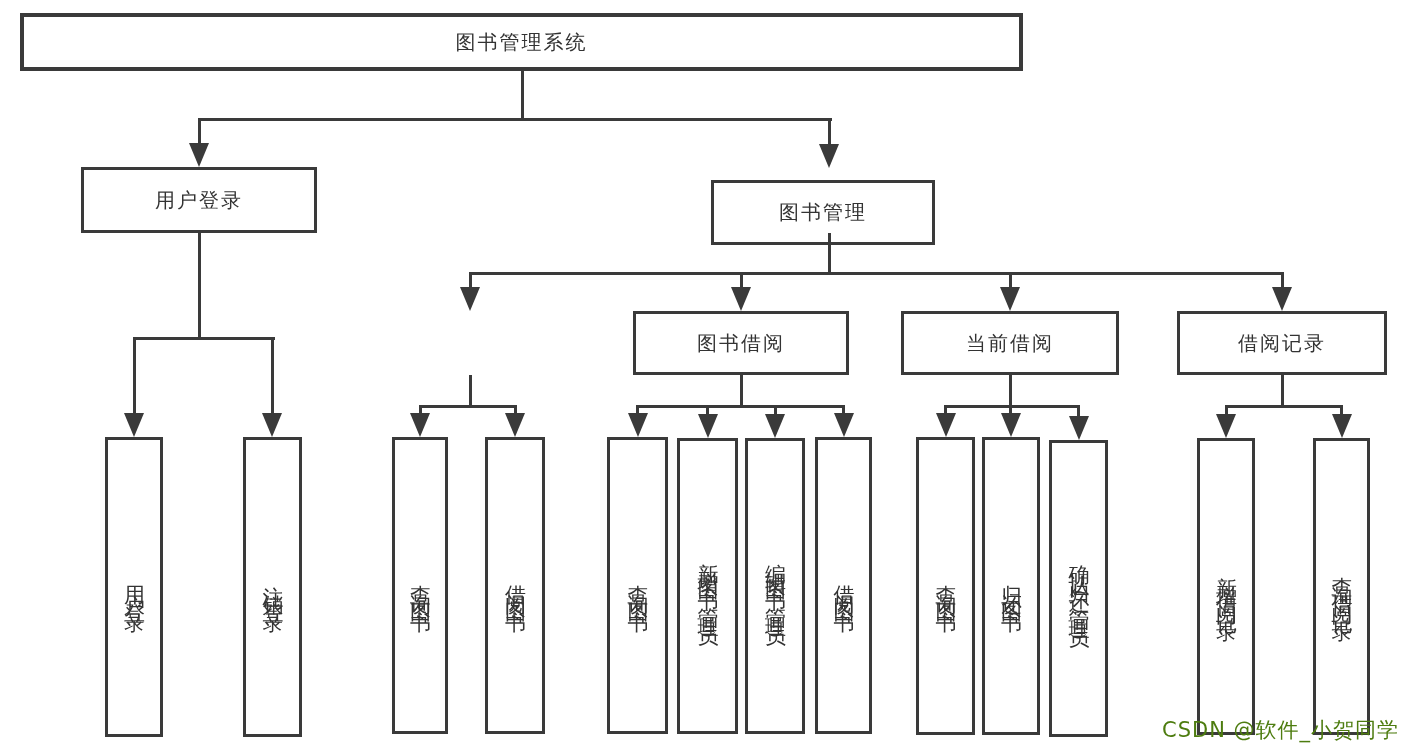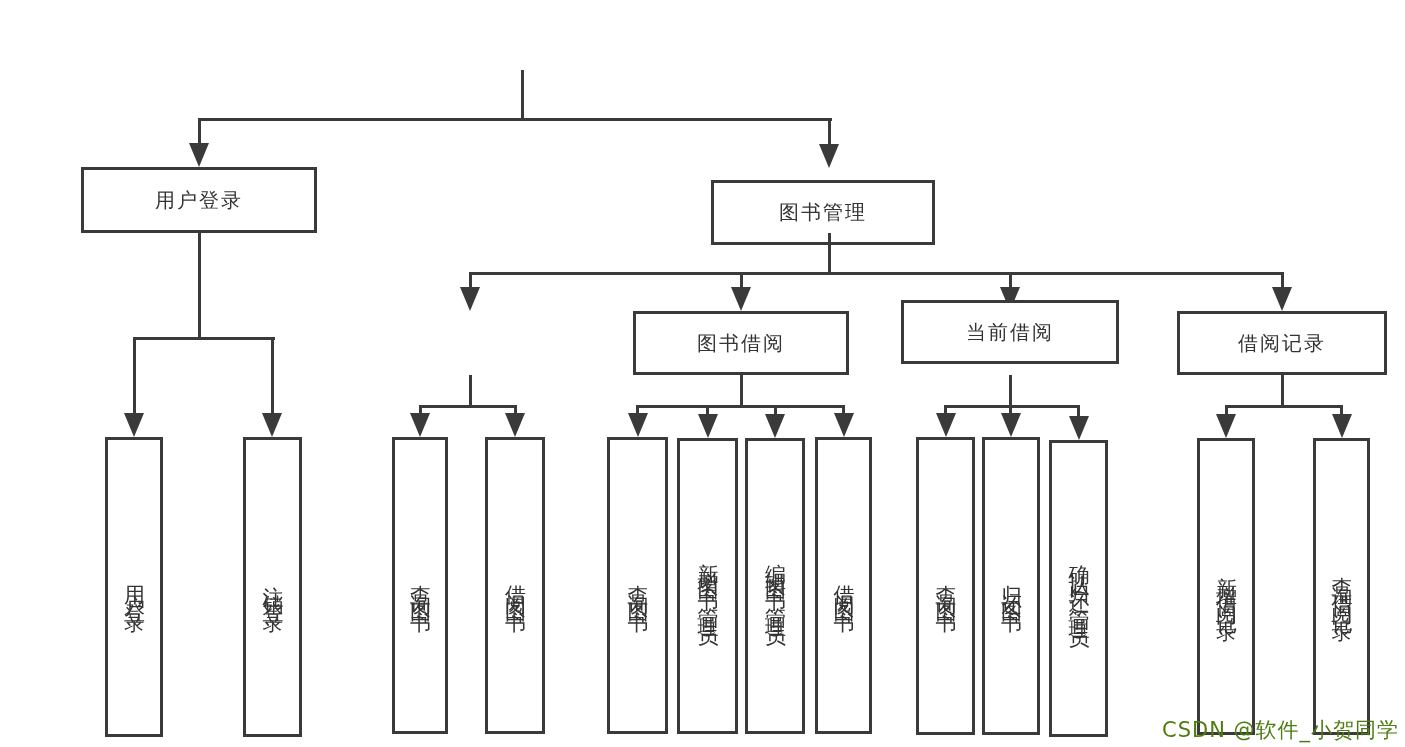--- a/index.html
+++ b/index.html
@@ -30,20 +30,23 @@
   .watermark {
     position:absolute; left:1162px; top:716px;
     color:#4d7c0f; font-size:21px; letter-spacing:1px; white-space:nowrap;
   }
 </style>
 </head>
 <body>
 
 <div class="canvas">
 
+  <div class="hbox root-box" style="left:20px; top:13px; width:1003px; height:58px;">
+    <span>图书管理系统</span>
+  </div>
 
   <div class="line" style="left:521px; top:70px; width:3px; height:48px;"></div>
   <div class="line" style="left:198px; top:118px; width:634px; height:3px;"></div>
   <div class="line" style="left:198px; top:118px; width:3px; height:28px;"></div>
   <div class="arrow" style="left:189px; top:143px;"></div>
   <div class="line" style="left:828px; top:118px; width:3px; height:28px;"></div>
   <div class="arrow" style="left:819px; top:144px;"></div>
 
   <div class="hbox" style="left:81px; top:167px; width:236px; height:66px;">
     <span>用户登录</span>
@@ -66,21 +69,21 @@
   <div class="line" style="left:740px; top:272px; width:3px; height:18px;"></div>
   <div class="arrow" style="left:731px; top:287px;"></div>
   <div class="line" style="left:1009px; top:272px; width:3px; height:18px;"></div>
   <div class="arrow" style="left:1000px; top:287px;"></div>
   <div class="line" style="left:1281px; top:272px; width:3px; height:18px;"></div>
   <div class="arrow" style="left:1272px; top:287px;"></div>
 
   <div class="hbox" style="left:633px; top:311px; width:216px; height:64px;">
     <span>图书借阅</span>
   </div>
-  <div class="hbox" style="left:901px; top:300px; width:218px; height:64px;">
+  <div class="hbox" style="left:901px; top:311px; width:218px; height:64px;">
     <span>当前借阅</span>
   </div>
   <div class="hbox" style="left:1177px; top:311px; width:210px; height:64px;">
     <span>借阅记录</span>
   </div>
 
   <div class="line" style="left:469px; top:375px; width:3px; height:30px;"></div>
   <div class="line" style="left:419px; top:405px; width:98px; height:3px;"></div>
   <div class="line" style="left:419px; top:405px; width:3px; height:12px;"></div>
   <div class="arrow" style="left:410px; top:413px;"></div>

